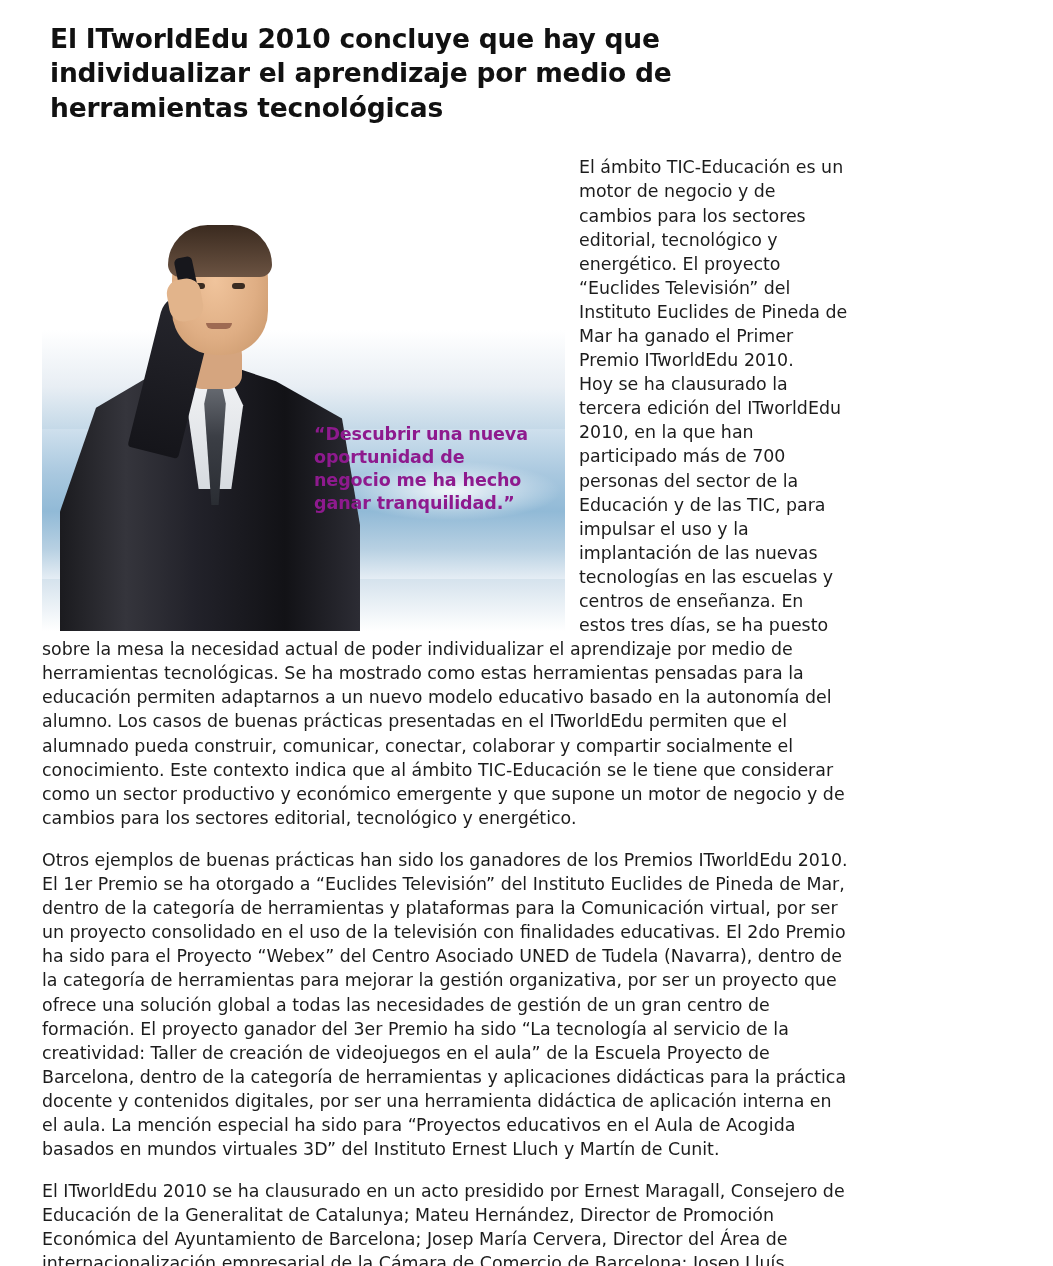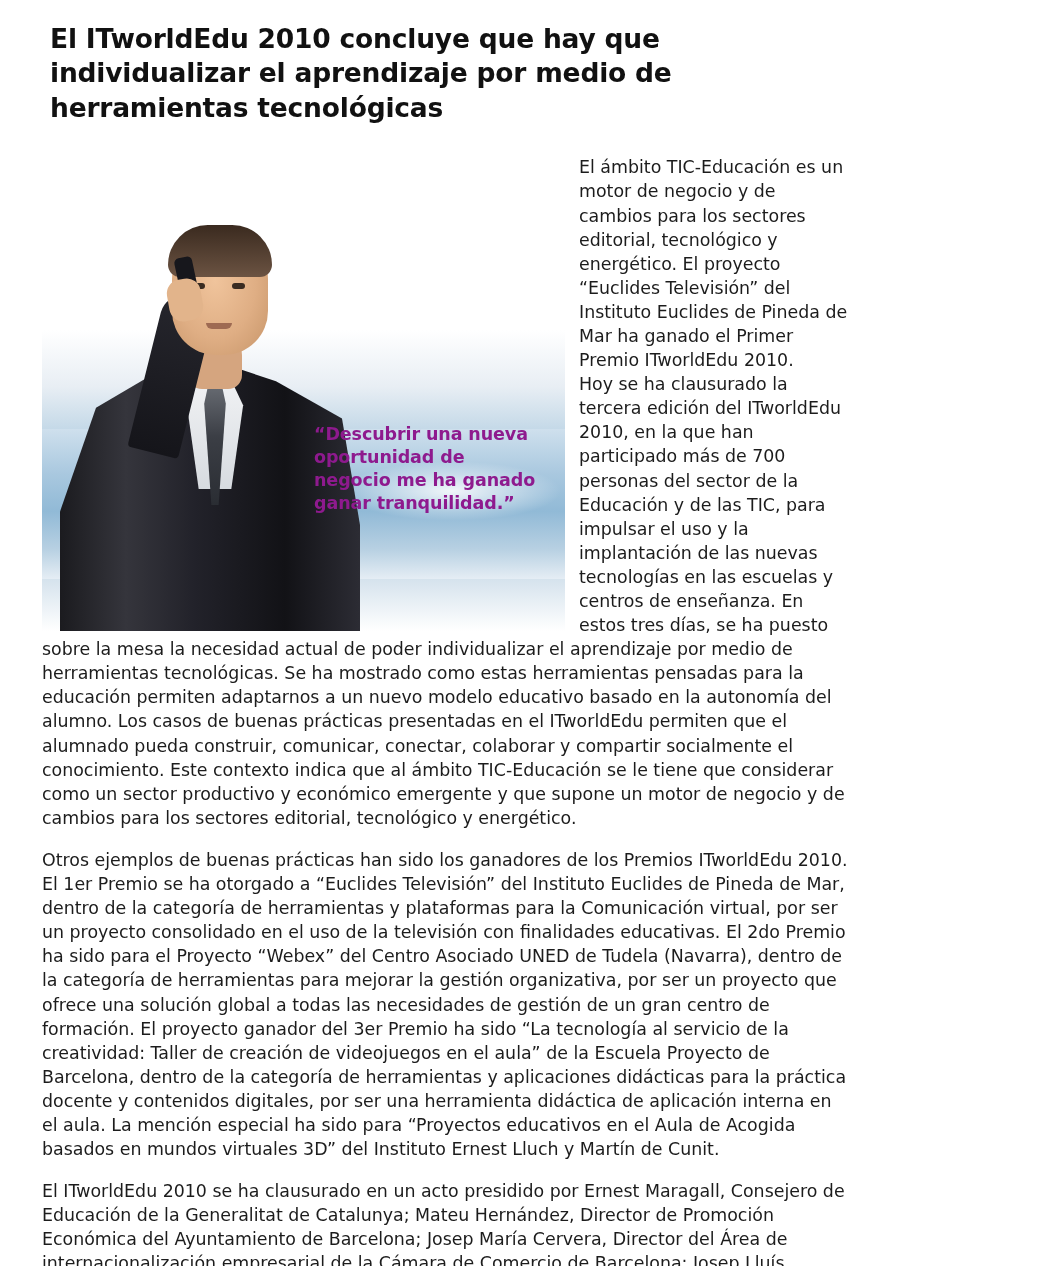--- a/index.html
+++ b/index.html
@@ -225,21 +225,21 @@
           <div class="m-arm"></div>
           <div class="m-head"></div>
           <div class="m-hair"></div>
           <div class="m-eye-l"></div>
           <div class="m-eye-r"></div>
           <div class="m-mouth"></div>
           <div class="m-phone"></div>
           <div class="m-hand"></div>
         </div>
       </div>
-      <div class="quote">“Descubrir una nueva oportunidad de negocio me ha ganado ganar tranquilidad.”</div>
+      <div class="quote">“Descubrir una nueva oportunidad de negocio me ha hecho ganar tranquilidad.”</div>
     </div>
 
     <p class="para">El ámbito TIC-Educación es un motor de negocio y de cambios para los sectores editorial, tecnológico y energético. El proyecto “Euclides Televisión” del Instituto Euclides de Pineda de Mar ha ganado el Primer Premio ITworldEdu 2010.</p>
     <p class="para">Hoy se ha clausurado la tercera edición del ITworldEdu 2010, en la que han participado más de 700 personas del sector de la Educación y de las TIC, para impulsar el uso y la implantación de las nuevas tecnologías en las escuelas y centros de enseñanza. En estos tres días, se ha puesto sobre la mesa la necesidad actual de poder individualizar el aprendizaje por medio de herramientas tecnológicas. Se ha mostrado como estas herramientas pensadas para la educación permiten adaptarnos a un nuevo modelo educativo basado en la autonomía del alumno. Los casos de buenas prácticas presentadas en el ITworldEdu permiten que el alumnado pueda construir, comunicar, conectar, colaborar y compartir socialmente el conocimiento. Este contexto indica que al ámbito TIC-Educación se le tiene que considerar como un sector productivo y económico emergente y que supone un motor de negocio y de cambios para los sectores editorial, tecnológico y energético.</p>
     <div class="spacer"></div>
     <p class="para">Otros ejemplos de buenas prácticas han sido los ganadores de los Premios ITworldEdu 2010. El 1er Premio se ha otorgado a “Euclides Televisión” del Instituto Euclides de Pineda de Mar, dentro de la categoría de herramientas y plataformas para la Comunicación virtual, por ser un proyecto consolidado en el uso de la televisión con finalidades educativas. El 2do Premio ha sido para el Proyecto “Webex” del Centro Asociado UNED de Tudela (Navarra), dentro de la categoría de herramientas para mejorar la gestión organizativa, por ser un proyecto que ofrece una solución global a todas las necesidades de gestión de un gran centro de formación. El proyecto ganador del 3er Premio ha sido “La tecnología al servicio de la creatividad: Taller de creación de videojuegos en el aula” de la Escuela Proyecto de Barcelona, dentro de la categoría de herramientas y aplicaciones didácticas para la práctica docente y contenidos digitales, por ser una herramienta didáctica de aplicación interna en el aula. La mención especial ha sido para “Proyectos educativos en el Aula de Acogida basados en mundos virtuales 3D” del Instituto Ernest Lluch y Martín de Cunit.</p>
     <div class="spacer"></div>
     <p class="para">El ITworldEdu 2010 se ha clausurado en un acto presidido por Ernest Maragall, Consejero de Educación de la Generalitat de Catalunya; Mateu Hernández, Director de Promoción Económica del Ayuntamiento de Barcelona; Josep María Cervera, Director del Área de internacionalización empresarial de la Cámara de Comercio de Barcelona; Josep Lluís Checa, Director Gerente del Centro de Telecomunicaciones y Sociedad de la Información de la Generalitat de Catalunya; Elisabet Marill, Portavoz de las empresas impulsoras del ITworldEdu; y Josep Menéndez, Director General del Cetei-Fundació Joan XXIII, Entidad organizadora del ITworldEdu 2010, que han animado a los participantes a ser valientes en el uso de la tecnología en las aulas.</p>
 
   </div>

